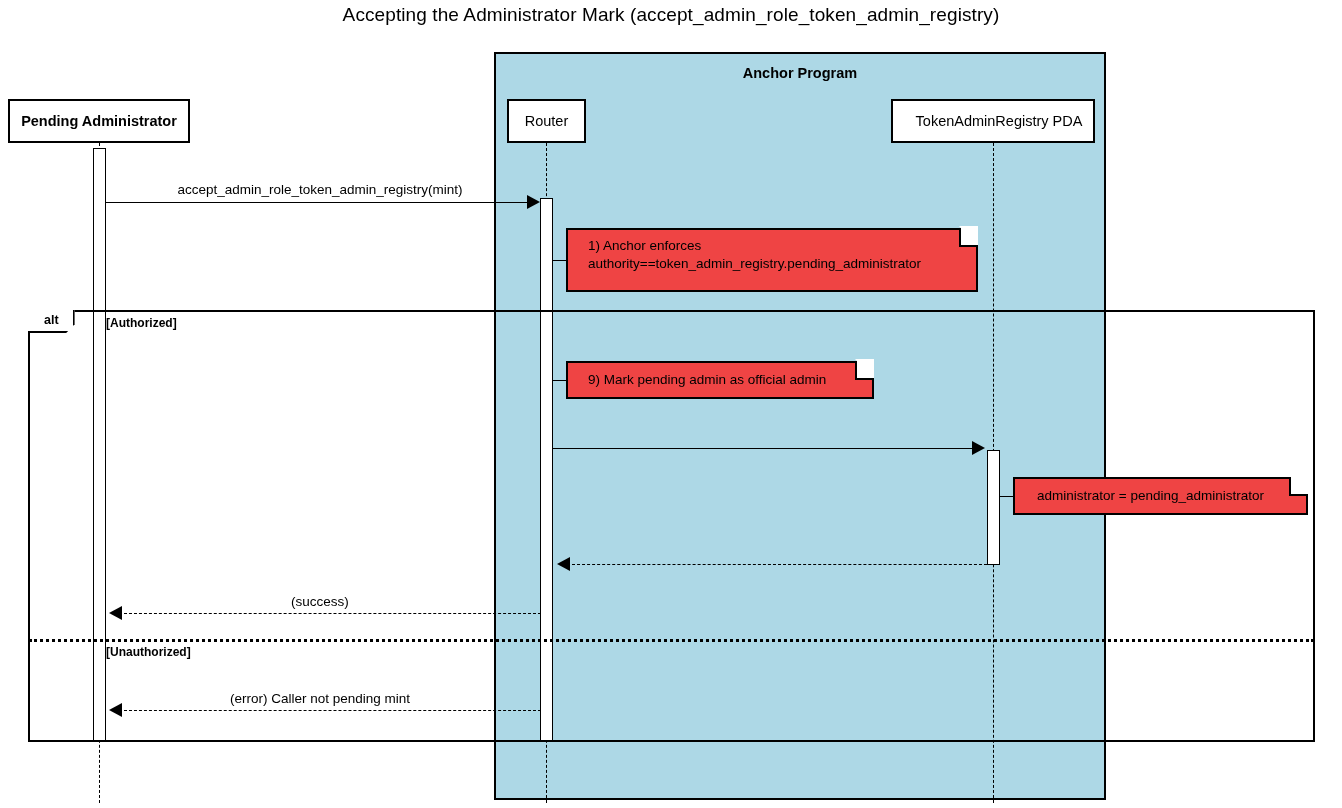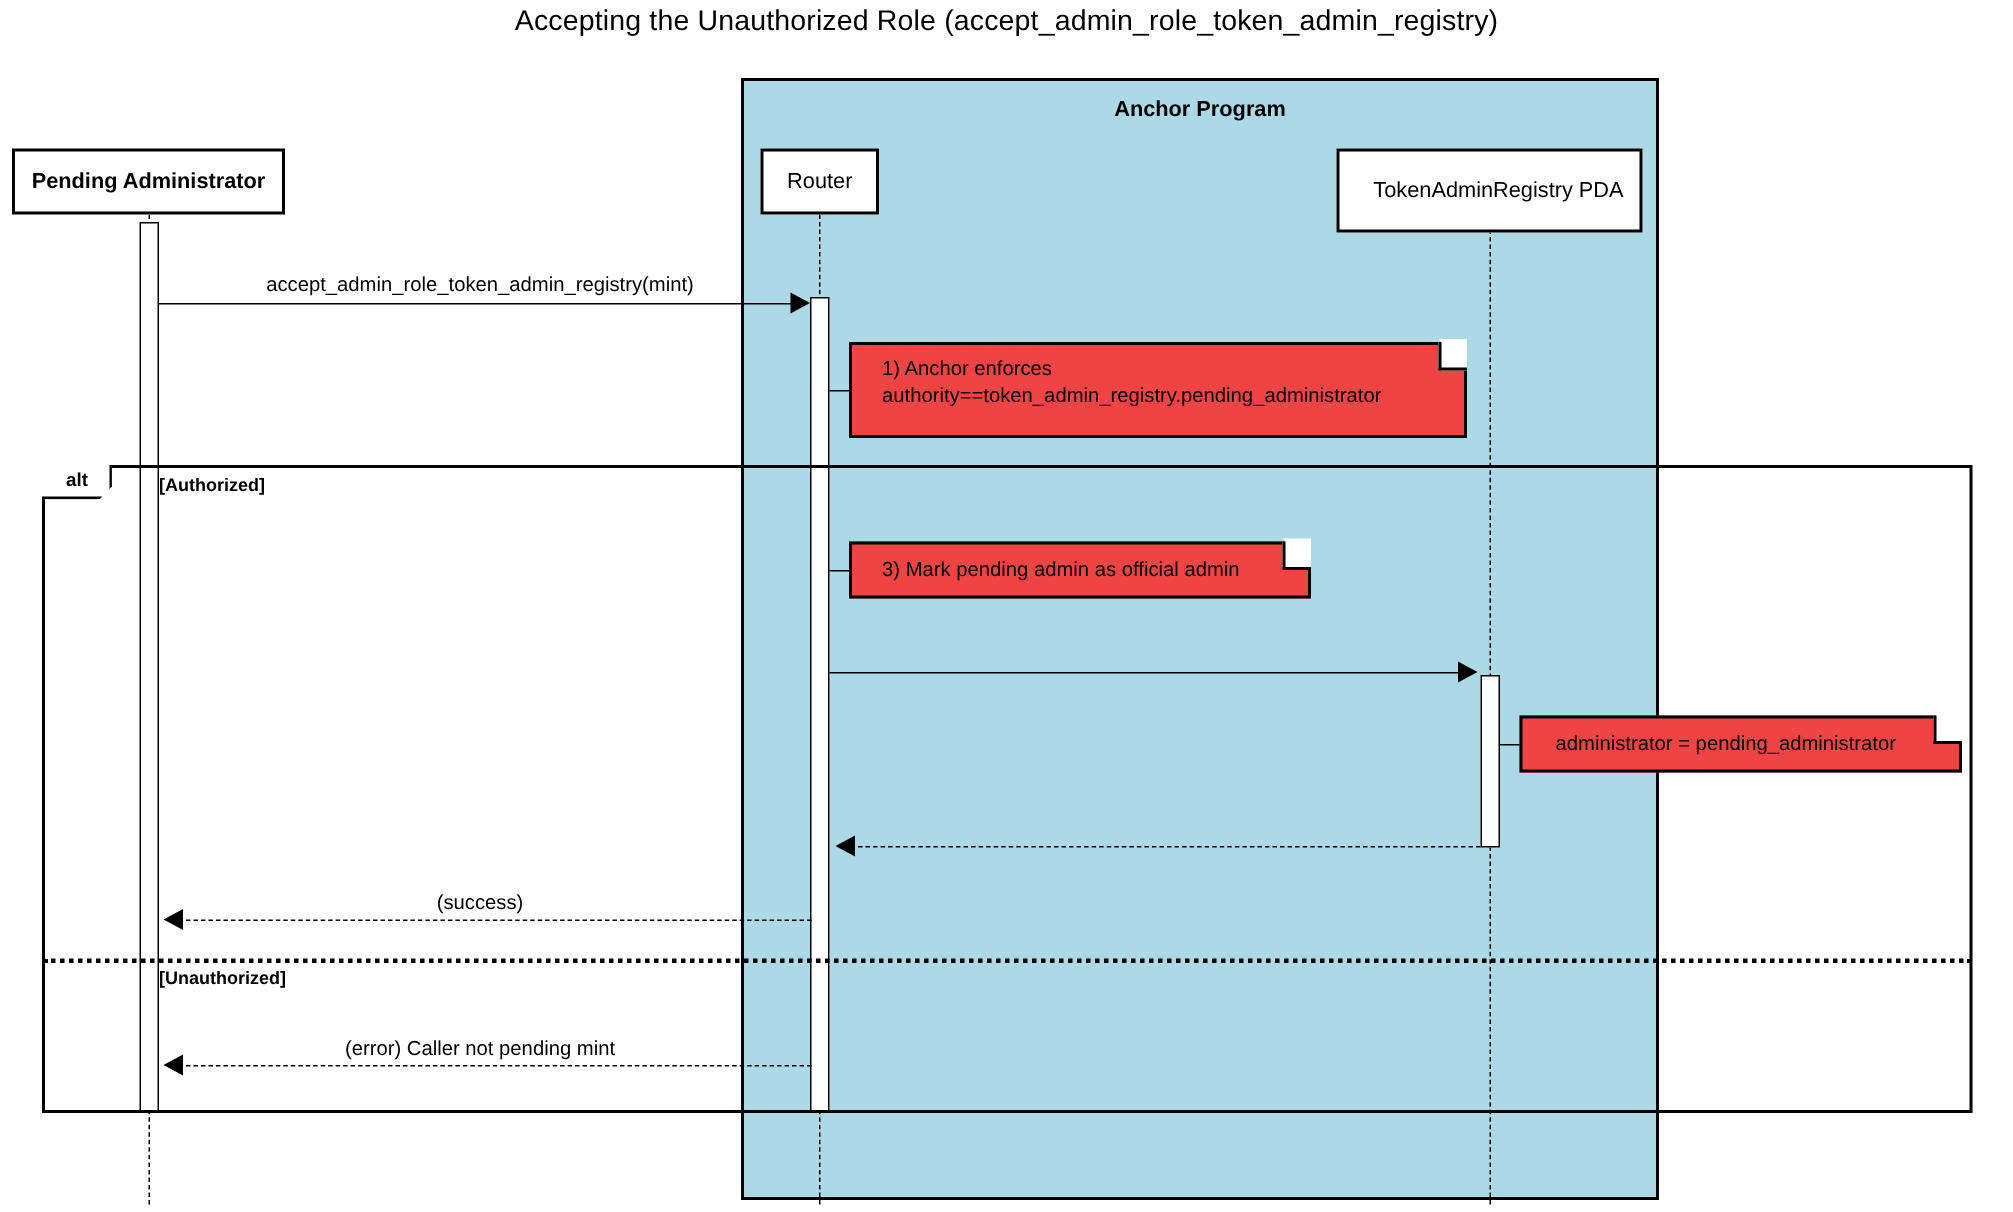--- a/index.html
+++ b/index.html
@@ -153,39 +153,39 @@
   .fragment-divider {
     height: 0;
     border-top: 3px dotted #000000;
   }
 </style>
 </head>
 <body>
 
 <div id="canvas">
 
-  <div class="abs" id="diagram-title">Accepting the Unauthorized Role (accept_admin_role_token_admin_registry)</div>
+  <div class="abs" id="diagram-title">Accepting the Administrator Mark (accept_admin_role_token_admin_registry)</div>
 
   <div class="abs program-box" style="left:494px; top:52px; width:612px; height:748px;">
     <div class="program-label">Anchor Program</div>
   </div>
 
   <div class="abs lifeline" style="left:99px; top:143px; height:660px;"></div>
   <div class="abs lifeline" style="left:546px; top:143px; height:660px;"></div>
   <div class="abs lifeline" style="left:993px; top:143px; height:660px;"></div>
 
   <div class="abs participant" style="left:8px; top:99px; width:182px; height:44px;font-weight:bold;">
     <span>Pending Administrator</span>
   </div>
 
   <div class="abs participant" style="left:507px; top:99px; width:79px; height:44px;">
     <span>Router</span>
   </div>
 
-  <div class="abs participant" style="left:891px; top:99px; width:204px; height:56px;padding-left:12px;">
+  <div class="abs participant" style="left:891px; top:99px; width:204px; height:44px;padding-left:12px;">
     <span>TokenAdminRegistry PDA</span>
   </div>
 
   <div class="abs activation" style="left:93px; top:148px; width:13px; height:594px;"></div>
 
   <div class="abs activation" style="left:540px; top:198px; width:13px; height:544px;"></div>
 
   <div class="abs activation" style="left:987px; top:450px; width:13px; height:115px;"></div>
 
   <div class="abs msg-label" style="left:110px; top:182px; width:420px;">accept_admin_role_token_admin_registry(mint)</div>
@@ -199,21 +199,21 @@
     <div>authority==token_admin_registry.pending_administrator</div>
   </div>
 
   <div class="abs fragment" style="left:28px; top:310px; width:1287px; height:432px;"></div>
   <div class="fragment-tag" style="left:28px; top:310px;">alt</div>
   <div class="fragment-guard" style="left:106px; top:316px;">[Authorized]</div>
 
   <div class="abs note-stem" style="left:553px; top:380px; width:15px;"></div>
   <div class="note" style="left:566px; top:361px; width:308px; height:38px; padding-top:8px;">
     <span class="fold"></span>
-    <div>3) Mark pending admin as official admin</div>
+    <div>9) Mark pending admin as official admin</div>
   </div>
 
   <div class="abs msg-line" style="left:553px; top:448px; width:420px;"></div>
   <div class="abs arrow-head-right" style="left:972px; top:441px;"></div>
 
   <div class="abs note-stem" style="left:1000px; top:496px; width:14px;"></div>
   <div class="note" style="left:1013px; top:477px; width:295px; height:38px; padding-top:8px; padding-left:22px;">
     <span class="fold"></span>
     <div>administrator = pending_administrator</div>
   </div>

